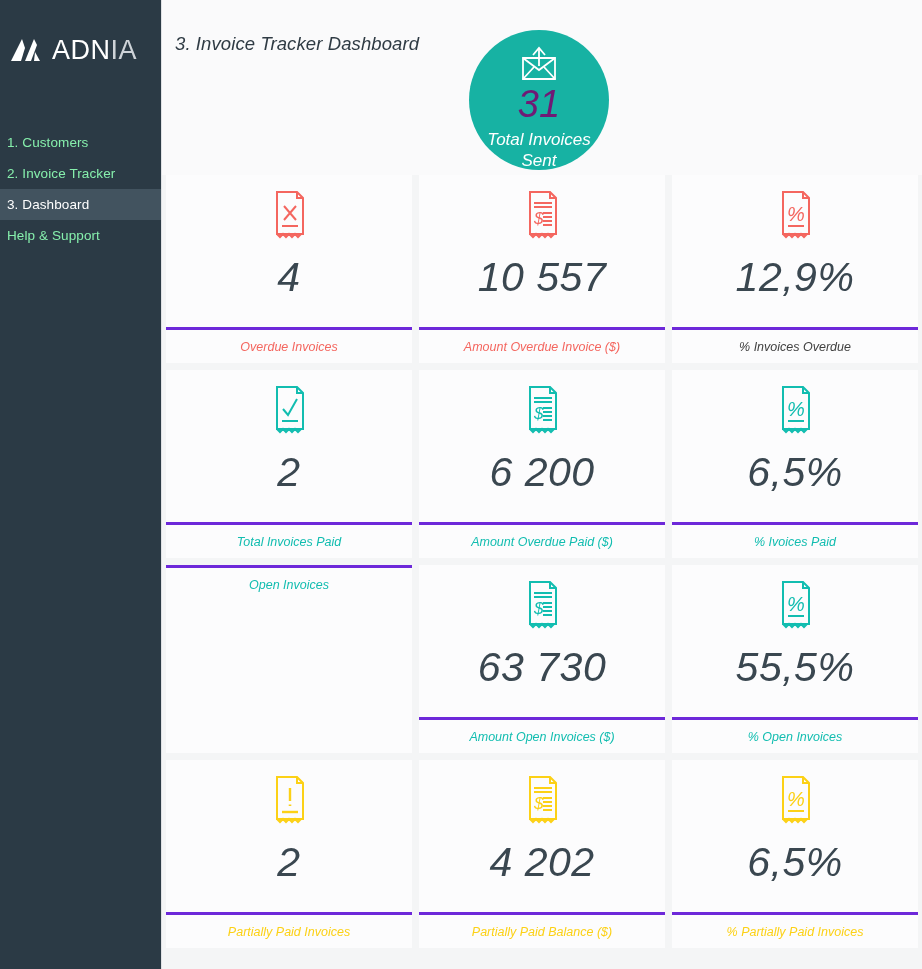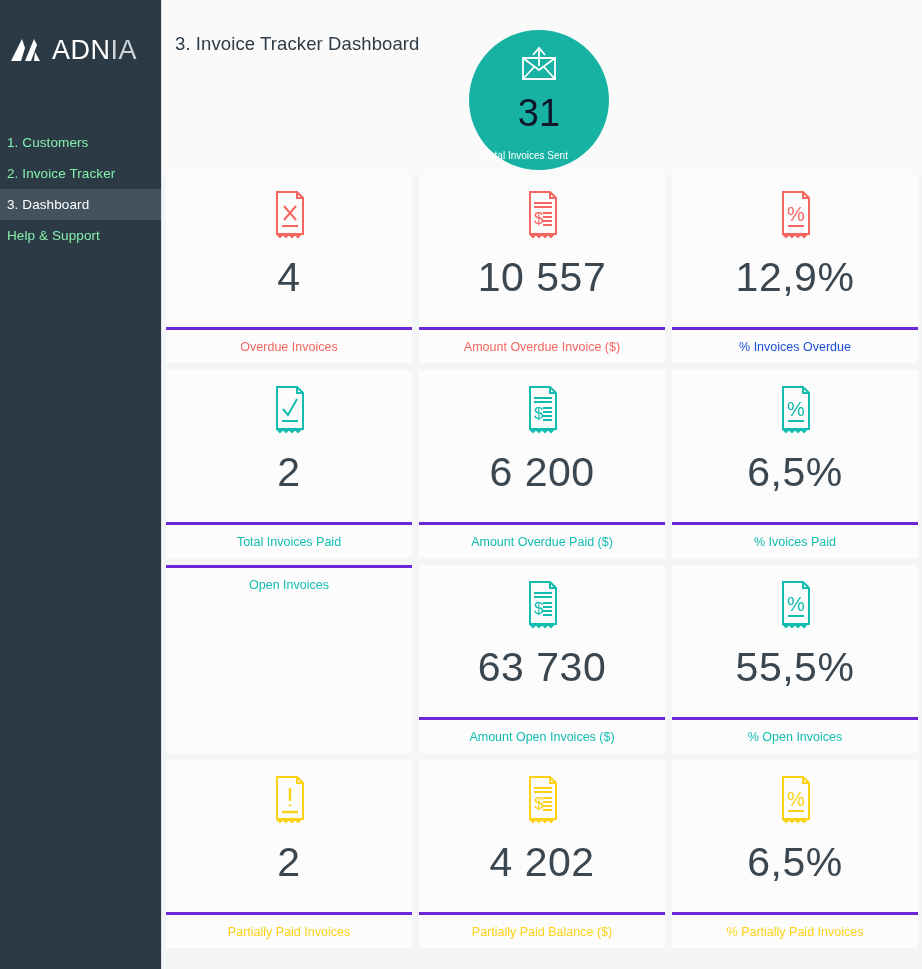--- a/index.html
+++ b/index.html
@@ -51,20 +51,21 @@
     cursor: pointer;
   }
   .nav-item.active { background: #42535f; color: #ffffff; }
 
   
   .main {
     flex: 1 1 auto;
     background: #f4f5f6;
     position: relative;
     overflow: hidden;
+    font-style: italic;
   }
   .topbar {
     height: 175px;
     background: #fafafb;
     position: relative;
   }
   .page-title {
     position: absolute;
     left: 13px; top: 33px;
     font-size: 18.5px;
@@ -79,31 +80,31 @@
     background: #17b2a3;
     display: flex;
     flex-direction: column;
     align-items: center;
     justify-content: flex-start;
     padding-top: 16px;
   }
   .hero-icon { width: 44px; height: 36px; }
   .hero-value {
     font-size: 38px;
-    color: #0f172a;
+    color: #701a75;
     line-height: 1;
-    margin-top: 12px;
+    margin-top: 3px;
     font-weight: 400;
   }
   .hero-label {
-    font-size: 10px;
+    font-size: 17px;
     color: #ffffff;
-    text-align: left;
+    text-align: center;
     line-height: 1.25;
-    margin-top: 18px;
+    margin-top: 6px;
     width: 110px;
   }
 
   
   .grid {
     padding: 0;
   }
   .row {
     display: flex;
     gap: 7px;
@@ -240,21 +241,21 @@
               <svg viewBox="0 0 42 54" width="42" height="54">
                 <path d="M9 3 L29 3 L35 9 L35 45 L9 45 Z" fill="none" stroke="#f4665f" stroke-width="2"></path>
                 <path d="M29 3 L29 9 L35 9" fill="none" stroke="#f4665f" stroke-width="2"></path>
                 <text x="13" y="32" font-size="20" font-family="Liberation Sans, sans-serif" fill="#f4665f">%</text>
                 <path d="M14 37 L30 37" stroke="#f4665f" stroke-width="2"></path>
                 <path d="M9 45 l3 3 l3 -3 l3 3 l3 -3 l3 3 l3 -3 l3 3 l3 -3" fill="none" stroke="#f4665f" stroke-width="2"></path>
               </svg>
             </span>
             <div class="card-value">12,9%</div>
           </div>
-          <div class="card-foot" style="color:#1d4ed8">% Invoices Overdue</div>
+          <div class="card-foot" style="color:#404040">% Invoices Overdue</div>
         </div>
       </div>
 
       <div class="row">
         <div class="card">
           <div class="card-body">
             <span class="card-icon">
               <svg viewBox="0 0 42 54" width="42" height="54">
                 <path d="M9 3 L29 3 L35 9 L35 45 L9 45 Z" fill="none" stroke="#12bdb0" stroke-width="2"></path>
                 <path d="M29 3 L29 9 L35 9" fill="none" stroke="#12bdb0" stroke-width="2"></path>

